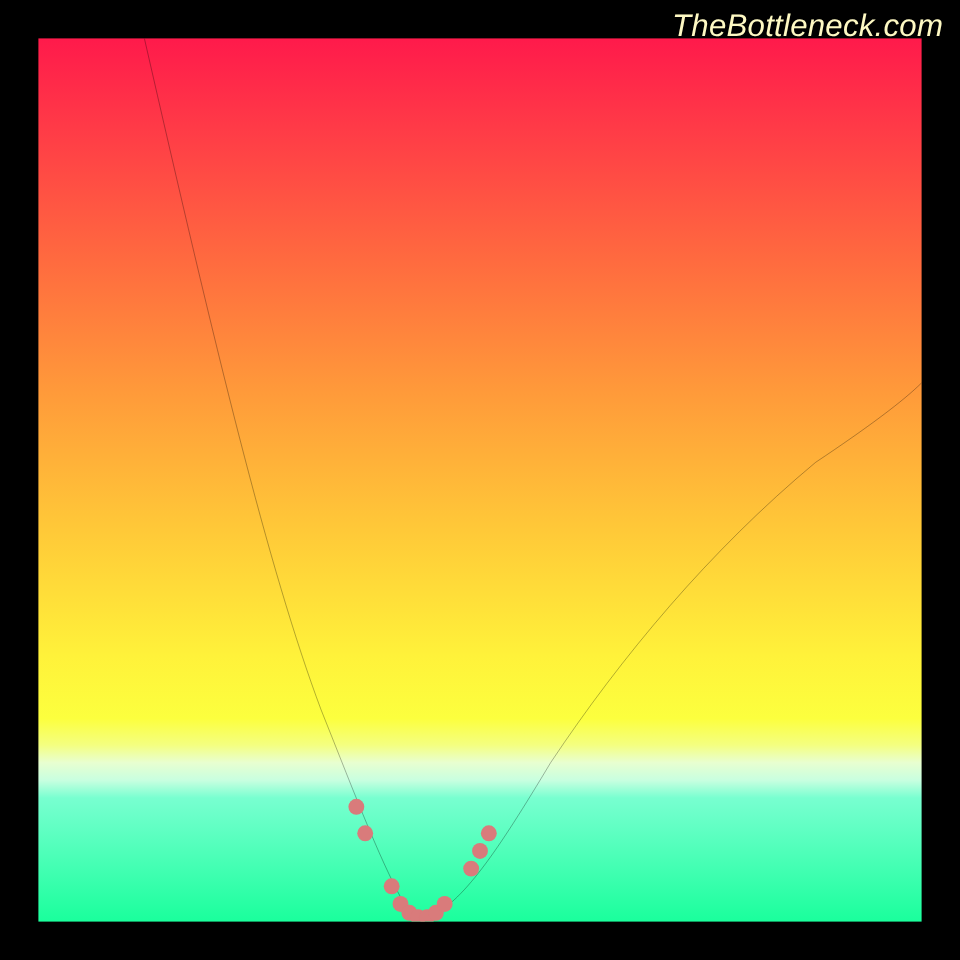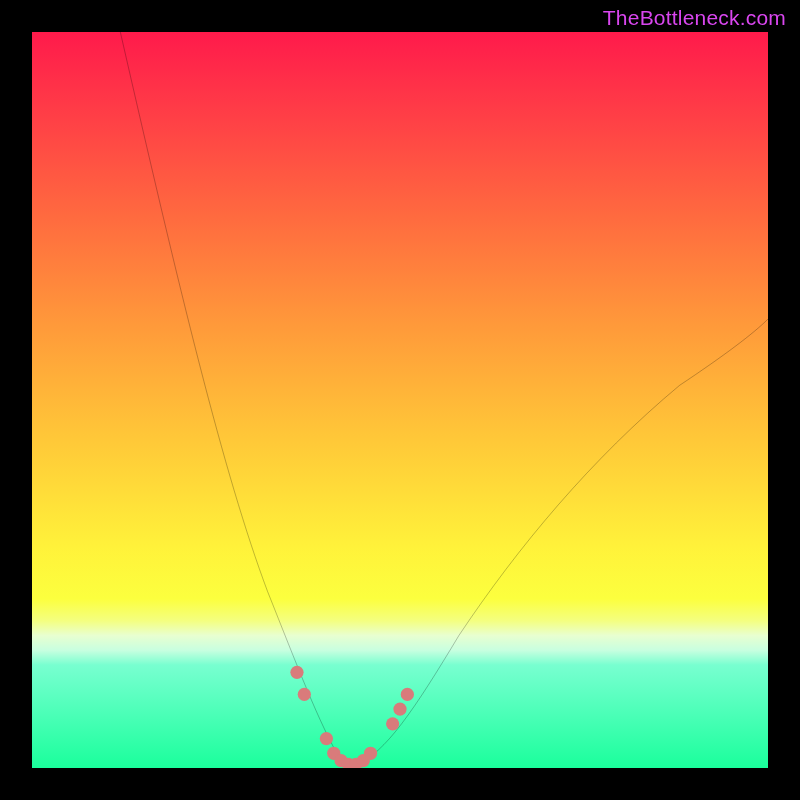--- a/index.html
+++ b/index.html
@@ -37,24 +37,25 @@
       #e8ffd0 82%,
       #c8ffe0 84%,
       #78ffd0 86%,
       #1aff9c 100%
     );
   }
   .watermark {
     position: absolute;
     top: 6px;
     right: 14px;
-    color: #d946ef;
-    font-size: 21px;
+    color: #fef9c3;
+    font-size: 26px;
     font-weight: 500;
     letter-spacing: 0.2px;
+    font-style: italic;
   }
   svg.curves {
     position: absolute;
     top: 0;
     left: 0;
   }
 </style>
 </head>
 <body>
 

